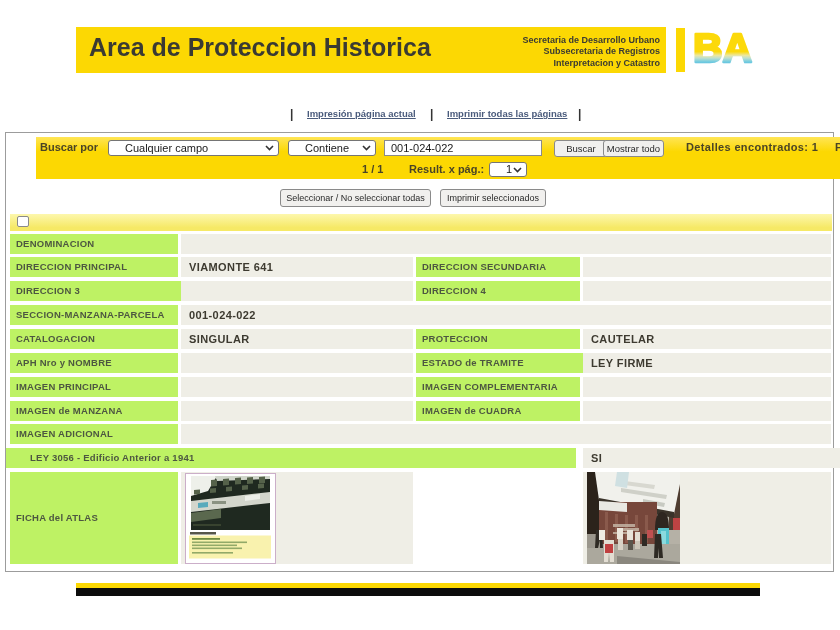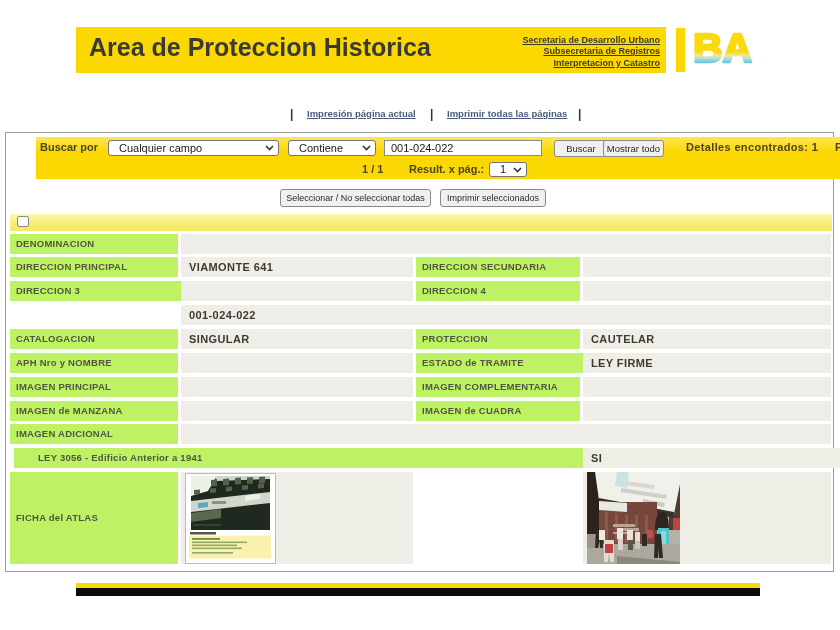--- a/index.html
+++ b/index.html
@@ -2,34 +2,34 @@
 <html><head>
 <meta charset="utf-8">
 <style>
 * { margin:0; padding:0; box-sizing:border-box; }
 html,body { width:840px; height:630px; background:#fff; font-family:"Liberation Sans", sans-serif; position:relative; overflow:hidden; }
 .abs { position:absolute; }
 
 
 #band { left:76px; top:27px; width:590px; height:46px; background:#FCD803; }
 #title { left:89px; top:33px; font-size:25px; font-weight:bold; color:#3a3a33; letter-spacing:0px; }
-#hright { right:180px; top:35px; text-align:right; font-size:9px; font-weight:bold; color:#3b3b33; line-height:11.3px;text-decoration:underline; }
+#hright { right:180px; top:35px; text-align:right; font-size:9px; font-weight:bold; color:#3b3b33; line-height:11.3px; }
 #vbar { left:676px; top:28px; width:9px; height:44px; background:#FCD803; }
 #balogo { left:690px; top:26px; }
 
 
 .pipe { top:107px; font-size:12px; font-weight:bold; color:#333; }
 .navlink { top:108px; font-size:9.5px; font-weight:bold; color:#4a5b7c; text-decoration:underline; letter-spacing:0px; }
 
 
 #frame { left:5px; top:132px; width:829px; height:440px; border:1px solid #9c9c9c; background:#fff; }
 
 #search { left:2px; top:4px; width:823px; height:42px; background:linear-gradient(#ffe555 0%, #fcd802 35%, #fcd802 100%);margin-left:28px; }
 #search .lbl { font-size:11px; font-weight:bold; color:#4a4426; }
-.fsel { background:#fff; border:1px solid #757575; border-radius:3px; font-size:11px; color:#1a1a1a; line-height:14px; padding-left:10px; }
+.fsel { background:#fff; border:1px solid #757575; border-radius:3px; font-size:11px; color:#1a1a1a; line-height:14px; padding-left:16px; }
 .fsel svg { position:absolute; right:4px; top:4px; }
 .finput { background:#fff; border:1px solid #8a8a8a; font-size:11px; color:#1a1a1a; line-height:14px; padding-left:6px; }
 .btn { background:#f1f0ee; border:1px solid #8a8a8a; border-radius:3px; font-size:10px; color:#2a2a2a; text-align:center; white-space:nowrap; overflow:hidden; }
 
 
 .lab { background:#bef264; font-size:9.5px; font-weight:bold; color:#4d5741; line-height:20px; padding-left:6px; letter-spacing:0.25px; white-space:nowrap; }
 .val { background:#efeee6; font-size:11px; font-weight:bold; color:#3d3a30; line-height:20px; padding-left:8px; letter-spacing:0.4px; white-space:nowrap; }
 #cbrow { left:4px; top:81px; width:822px; height:17px; background:linear-gradient(#fdf7ad 0%, #f6e966 80%); }
 #cb { left:11px; top:82.5px; width:12px; height:11px; background:#fff; border:1px solid #8a8a8a; border-radius:2px; }
 
@@ -99,20 +99,21 @@
   <div class="abs lab" style="left:4px; top:124.4px; width:168px; height:20px;">DIRECCION PRINCIPAL</div>
   <div class="abs val" style="left:175px; top:124.4px; width:232px; height:20px;">VIAMONTE 641</div>
   <div class="abs lab" style="left:410px; top:124.4px; width:164px; height:20px;">DIRECCION SECUNDARIA</div>
   <div class="abs val" style="left:577px; top:124.4px; width:248px; height:20px;"></div>
 
   <div class="abs lab" style="left:4px; top:148.2px; width:204px; height:20px;">DIRECCION 3</div>
   <div class="abs val" style="left:175px; top:148.2px; width:232px; height:20px;"></div>
   <div class="abs lab" style="left:410px; top:148.2px; width:164px; height:20px;">DIRECCION 4</div>
   <div class="abs val" style="left:577px; top:148.2px; width:248px; height:20px;"></div>
 
+  <div class="abs lab" style="left:4px; top:172.1px; width:168px; height:20px;">SECCION-MANZANA-PARCELA</div>
   <div class="abs val" style="left:175px; top:172.1px; width:650px; height:20px;">001-024-022</div>
 
   <div class="abs lab" style="left:4px; top:195.9px; width:168px; height:20px;">CATALOGACION</div>
   <div class="abs val" style="left:175px; top:195.9px; width:232px; height:20px;">SINGULAR</div>
   <div class="abs lab" style="left:410px; top:195.9px; width:164px; height:20px;">PROTECCION</div>
   <div class="abs val" style="left:577px; top:195.9px; width:248px; height:20px;">CAUTELAR</div>
 
   <div class="abs lab" style="left:4px; top:219.8px; width:168px; height:20px;">APH Nro y NOMBRE</div>
   <div class="abs val" style="left:175px; top:219.8px; width:232px; height:20px;"></div>
   <div class="abs lab" style="left:410px; top:219.8px; width:180px; height:20px;">ESTADO de TRAMITE</div>
@@ -124,21 +125,21 @@
   <div class="abs val" style="left:577px; top:243.6px; width:248px; height:20px;"></div>
 
   <div class="abs lab" style="left:4px; top:267.5px; width:168px; height:20px;">IMAGEN de MANZANA</div>
   <div class="abs val" style="left:175px; top:267.5px; width:232px; height:20px;"></div>
   <div class="abs lab" style="left:410px; top:267.5px; width:164px; height:20px;">IMAGEN de CUADRA</div>
   <div class="abs val" style="left:577px; top:267.5px; width:248px; height:20px;"></div>
 
   <div class="abs lab" style="left:4px; top:291.3px; width:168px; height:20px;">IMAGEN ADICIONAL</div>
   <div class="abs val" style="left:175px; top:291.3px; width:650px; height:20px;"></div>
 
-  <div class="abs lab" style="left:8px; top:315.2px; width:570px; height:20px;padding-left:24px;">LEY 3056 - Edificio Anterior a 1941</div>
+  <div class="abs lab" style="left:0; top:315.2px; width:570px; height:20px;padding-left:24px;">LEY 3056 - Edificio Anterior a 1941</div>
   <div class="abs val" style="left:577px; top:315.2px; width:272px; height:20px;">SI</div>
 
   <div class="abs lab" style="left:4px; top:339px; width:168px; height:92px; line-height:92px;">FICHA del ATLAS</div>
   <div class="abs val" style="left:175px; top:339px; width:232px; height:92px;"></div>
   <div class="abs val" style="left:577px; top:339px; width:248px; height:92px;"></div>
 
   <svg class="abs" style="left:179px; top:340px;" width="91" height="91" viewBox="0 0 91 91">
     <rect x="0.5" y="0.5" width="90" height="90" fill="#fff" stroke="#cbaec9" stroke-width="1"></rect>
     <g>
       <rect x="6" y="3" width="79" height="54" fill="#1f2920"></rect>

